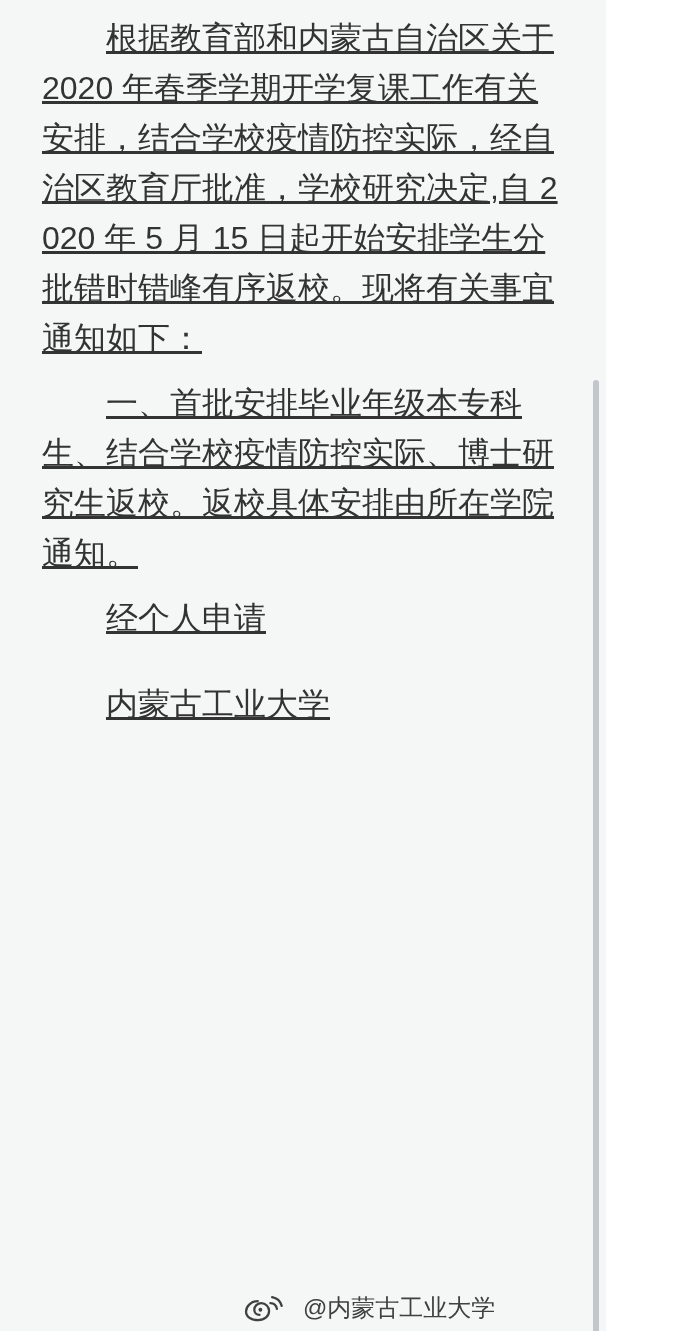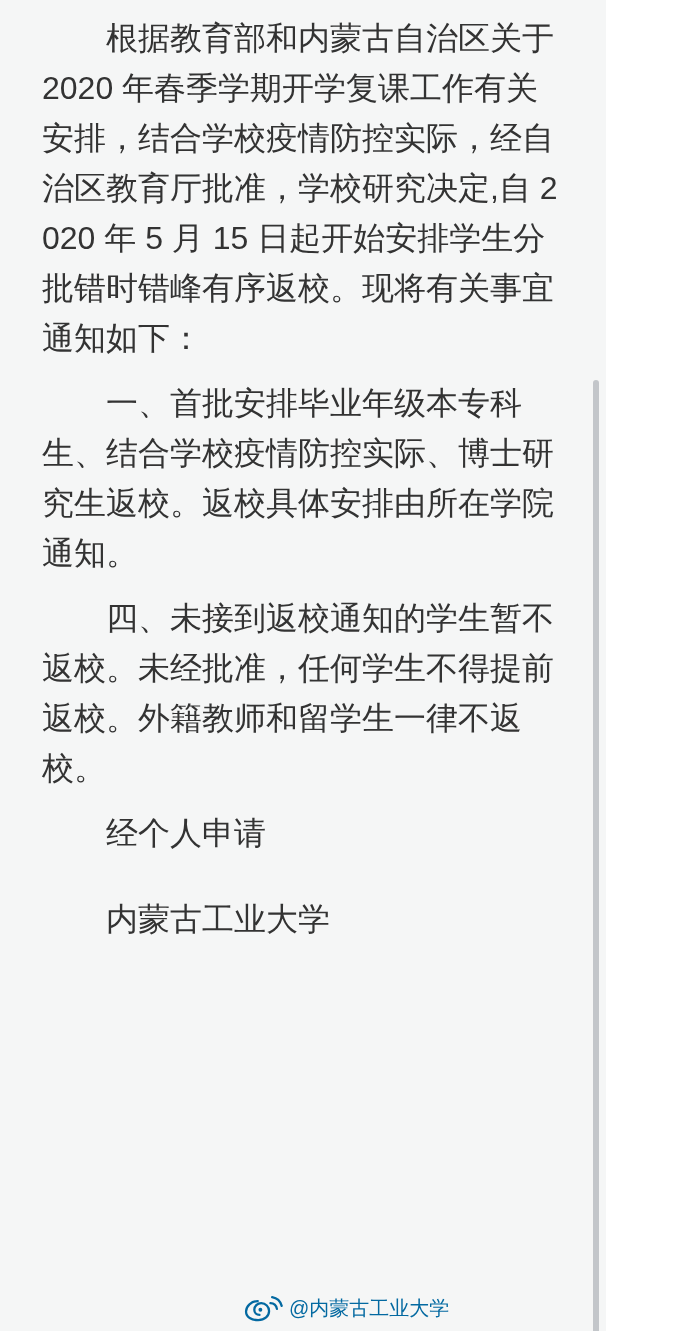--- a/index.html
+++ b/index.html
@@ -4,20 +4,21 @@
 <style>
   html, body { margin: 0; padding: 0; }
   .page {
     position: relative;
     width: 606px;
     height: 1331px;
     background: #f5f6f6;
     overflow: hidden;
     font-family: "Liberation Sans", sans-serif;
     color: #333333;
+    text-decoration: underline;
   }
   .content {
     padding: 13px 40px 0 42px;
     font-size: 32px;
     line-height: 50px;
     text-align: left;
   }
   .content p {
     margin: 0 0 15px 0;
     text-indent: 2em;
@@ -34,36 +35,35 @@
     height: 951px;
     background: #c3c6ca;
     border-radius: 3px 3px 0 0;
   }
   .watermark {
     position: absolute;
     left: 243px;
     top: 1292px;
     display: flex;
     align-items: center;
-    gap: 6px;
-    color: #0369a1;
-    font-size: 20px;
+    gap: 20px;
+    color: #404040;
+    font-size: 24px;
     line-height: 32px;
     white-space: nowrap;
   }
   .watermark .wm-icon { display: block; }
 </style>
 </head>
 <body>
 
 <div class="page">
   <div class="content">
     <p>根据教育部和内蒙古自治区关于 2020 年春季学期开学复课工作有关安排，结合学校疫情防控实际，经自治区教育厅批准，学校研究决定,自 2020 年 5 月 15 日起开始安排学生分批错时错峰有序返校。现将有关事宜通知如下：</p>
     <p>一、首批安排毕业年级本专科生、结合学校疫情防控实际、博士研究生返校。返校具体安排由所在学院通知。</p>
-    <p>四、未接到返校通知的学生暂不返校。未经批准，任何学生不得提前返校。外籍教师和留学生一律不返校。</p>
     <p>经个人申请</p>
     <p class="signature">内蒙古工业大学</p>
 
   </div>
 
   <div class="scrollbar-thumb"></div>
 
   <div class="watermark">
     <svg class="wm-icon" width="40" height="30" viewBox="0 0 46 34" fill="none" stroke="currentColor" stroke-width="2.6" stroke-linecap="round">
       <path d="M17 9 C9.5 9 3.5 15 3.5 21 C3.5 27.5 10 31 17.5 31 C25 31 30 26 30 20.5 C30 15.5 26 11.5 21 11.5 C16.5 11.5 13 15 13 19 C13 22.5 15.5 25 19 25"></path>

